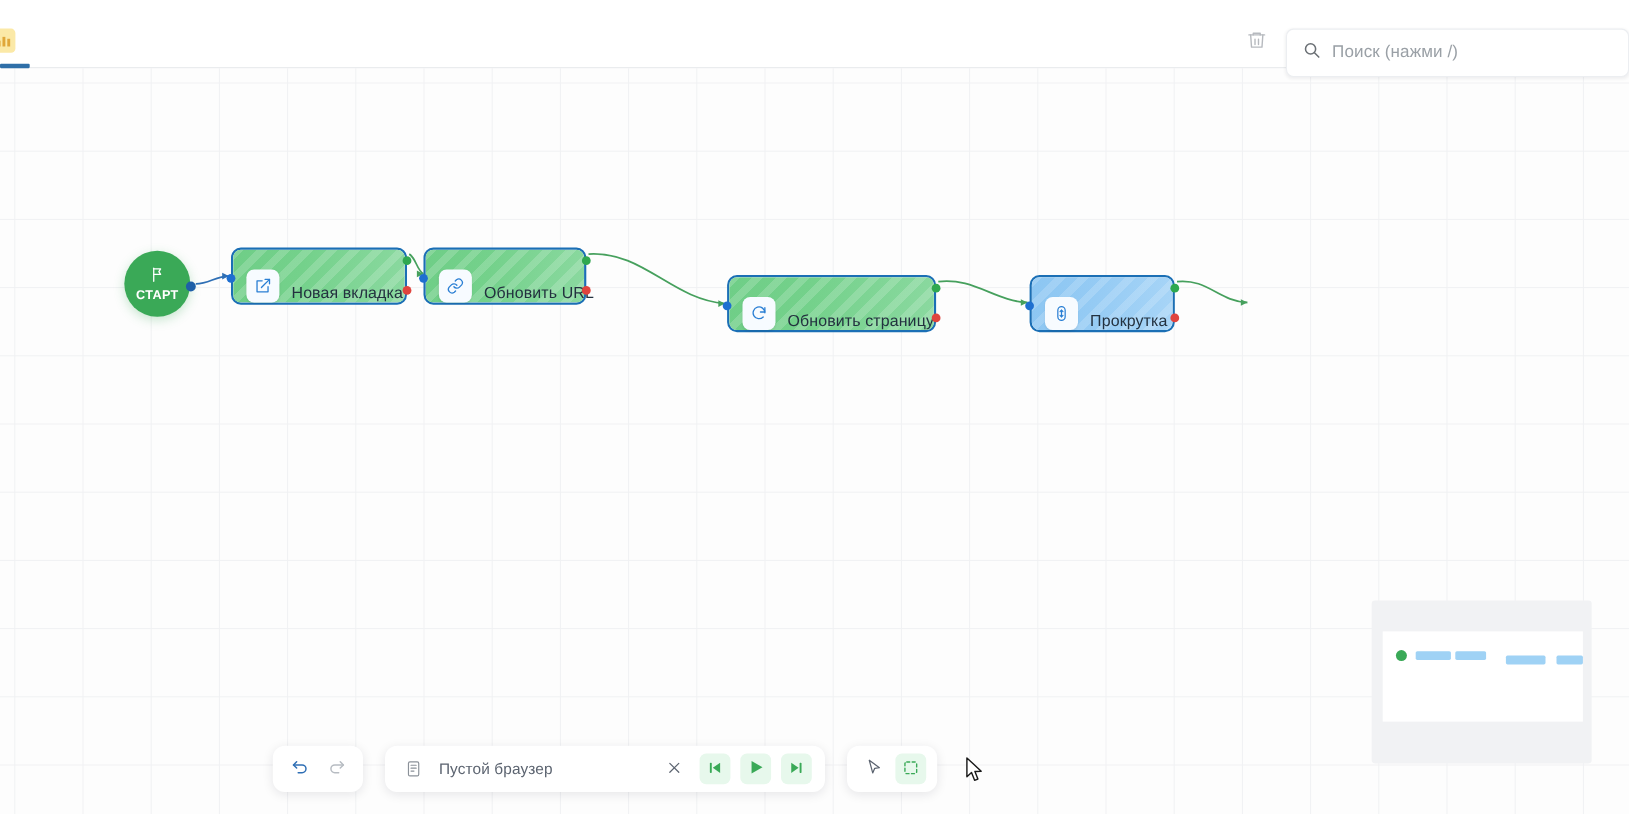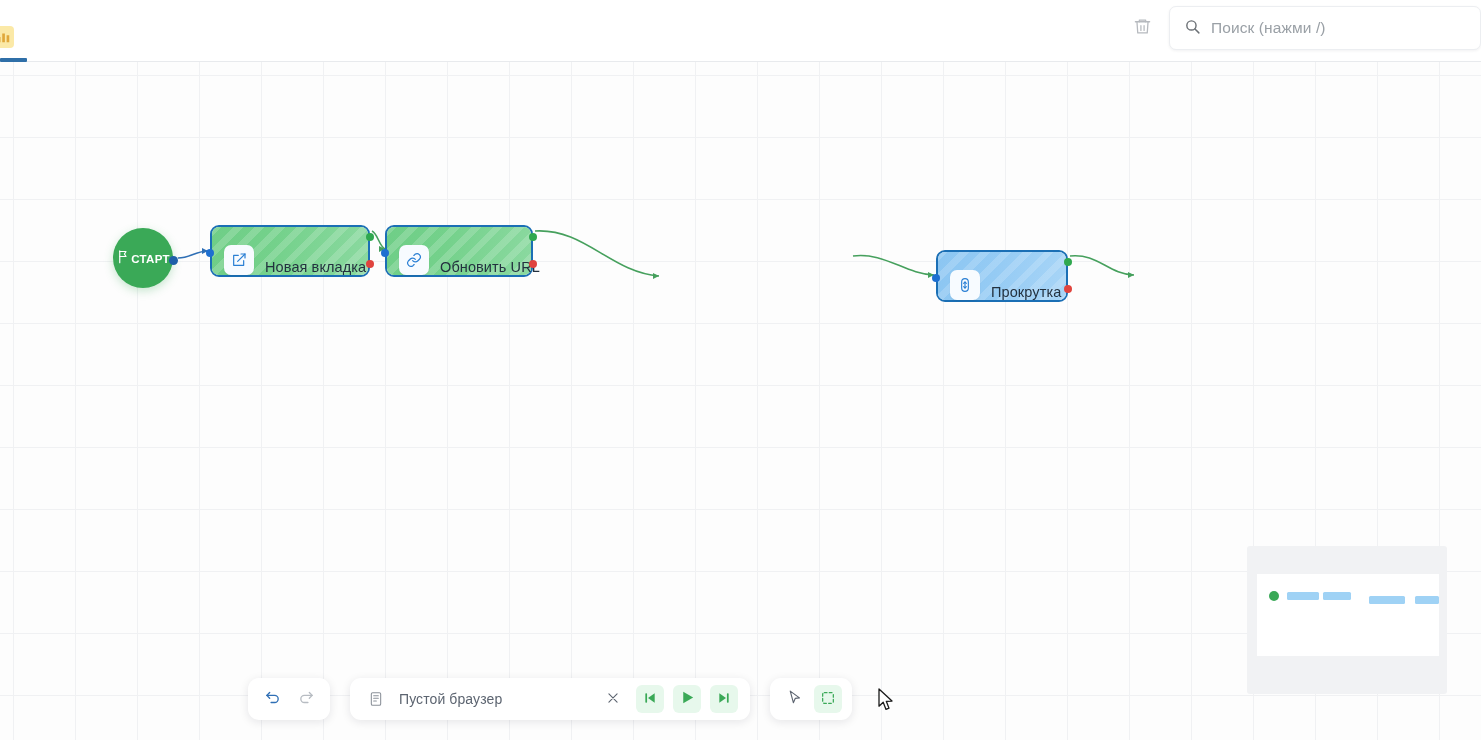--- a/index.html
+++ b/index.html
@@ -52,23 +52,22 @@
     top: 58px;
     width: 27px;
     height: 4px;
     background: #2f6fa8;
     border-radius: 1px;
   }
 
   .header-right {
     position: absolute;
     right: 0;
-    top: 6px;
-    display: flex;
-    align-items: center;
+    top: 26px;
+    display: flex;
     gap: 14px;
   }
 
   .trash-btn {
     width: 26px;
     height: 26px;
     display: flex;
     align-items: center;
     justify-content: center;
     cursor: pointer;
@@ -119,20 +118,21 @@
   }
 
   
   .start-node {
     position: absolute;
     width: 60px;
     height: 60px;
     border-radius: 50%;
     background: #3aa957;
     display: flex;
+    flex-direction: column;
     align-items: center;
     justify-content: center;
     color: #ffffff;
     z-index: 6;
     cursor: pointer;
     box-shadow: 0 3px 10px rgba(58,169,87,.28);
   }
   .start-node .lbl {
     font-size: 11.5px;
     font-weight: 700;
@@ -412,20 +412,33 @@
           <path d="M10 13a5 5 0 0 0 7.5.5l3-3a5 5 0 0 0-7-7l-1.7 1.7"></path>
           <path d="M14 11a5 5 0 0 0-7.5-.5l-3 3a5 5 0 0 0 7 7l1.7-1.7"></path>
         </svg>
       </span>
       <span class="node-label">Обновить URL</span>
       <span class="port in"></span>
       <span class="port out"></span>
       <span class="port err"></span>
     </div>
 
+    <div class="node green" style="left:661px; top:188px; width:190px;">
+      <span class="body"></span>
+      <span class="icon-box">
+        <svg width="16" height="16" viewBox="0 0 24 24" fill="none" stroke="#2a7fd4" stroke-width="1.8" stroke-linecap="round" stroke-linejoin="round">
+          <path d="M20 11a8 8 0 1 0-2.3 5.7"></path>
+          <path d="M20 4v6h-6"></path>
+        </svg>
+      </span>
+      <span class="node-label">Обновить страницу</span>
+      <span class="port in"></span>
+      <span class="port out"></span>
+      <span class="port err"></span>
+    </div>
 
     <div class="node blue" style="left:936px; top:188px; width:132px;">
       <span class="body"></span>
       <span class="icon-box">
         <svg width="16" height="16" viewBox="0 0 24 24" fill="none" stroke="#2a7fd4" stroke-width="1.7" stroke-linecap="round" stroke-linejoin="round">
           <rect x="7" y="2.5" width="10" height="19" rx="5"></rect>
           <path d="M12 7.5v9"></path>
           <path d="M10 9.5l2-2 2 2"></path>
           <path d="M10 14.5l2 2 2-2"></path>
         </svg>

